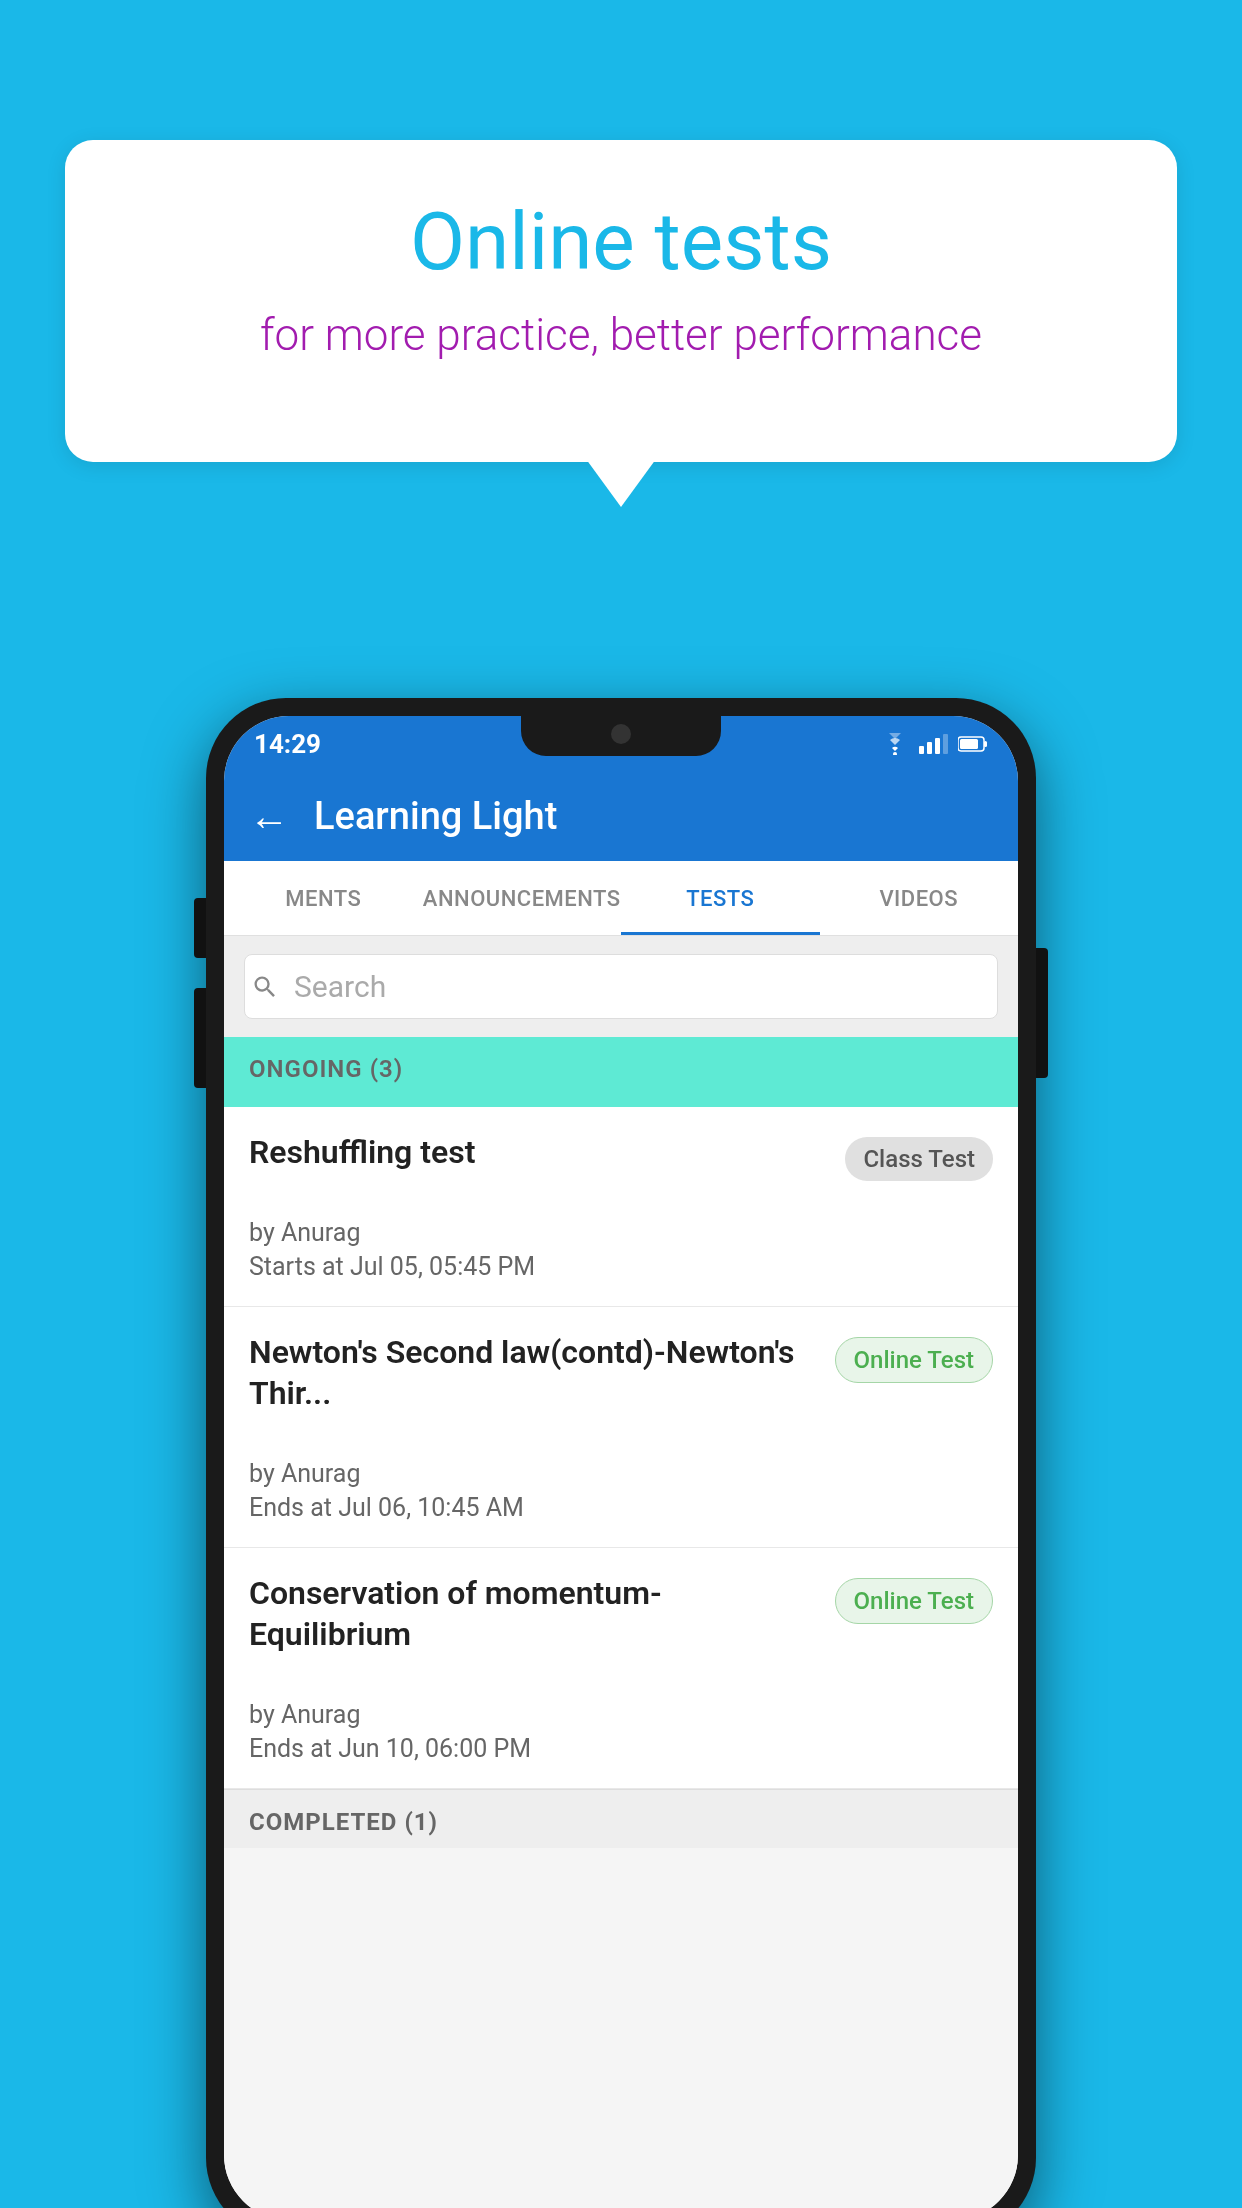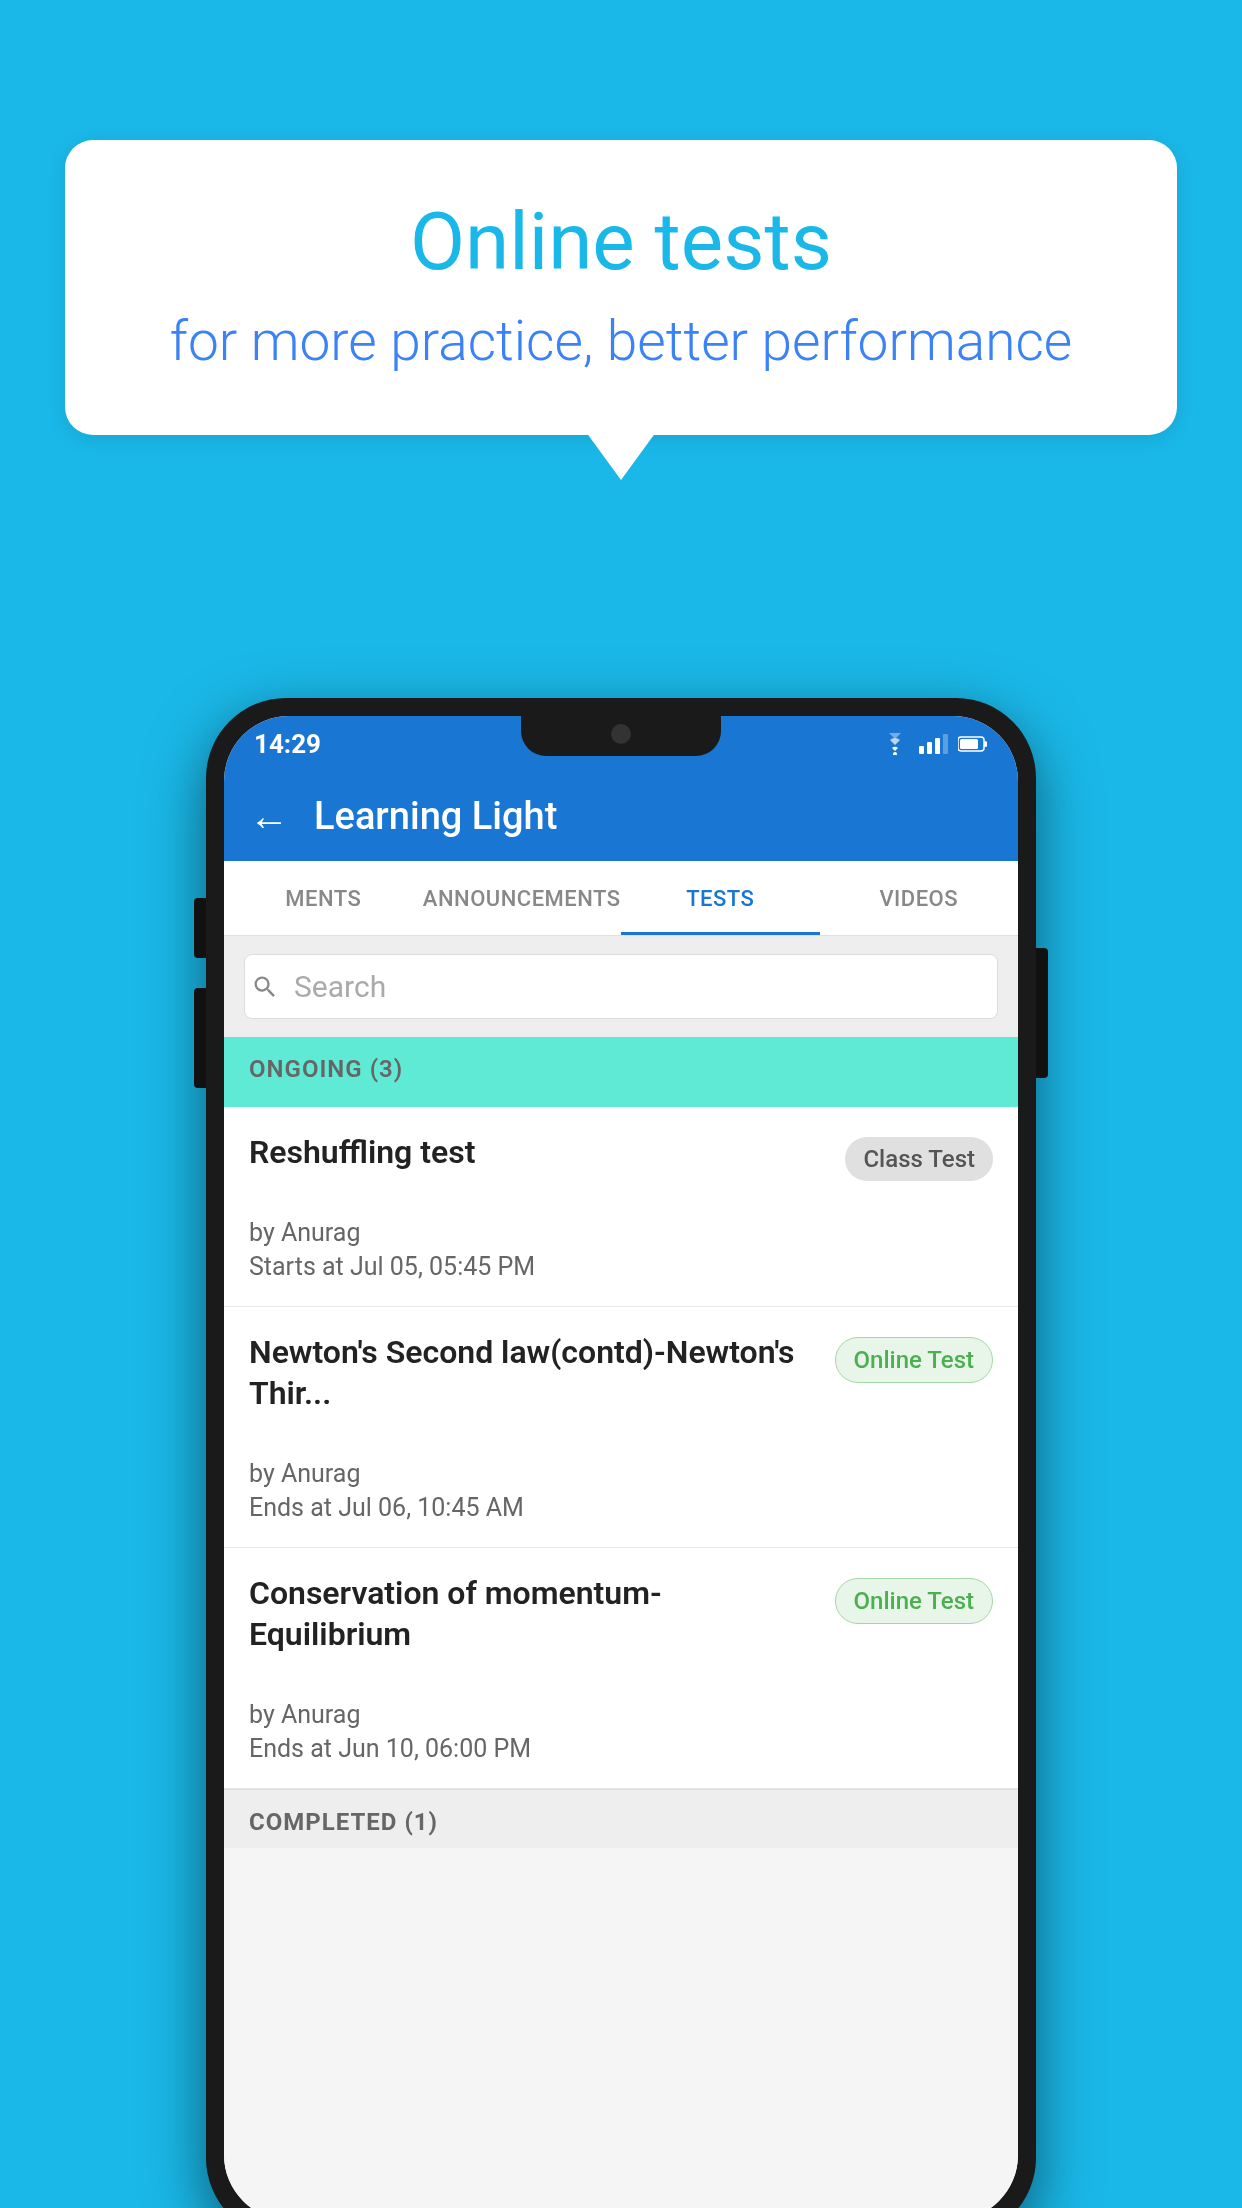--- a/index.html
+++ b/index.html
@@ -14,21 +14,21 @@
     }
 
     
     .speech-bubble {
       position: absolute;
       top: 140px;
       left: 65px;
       right: 65px;
       background: white;
       border-radius: 28px;
-      padding: 55px 70px 62px;
+      padding: 55px 70px 101px;
       box-shadow: 0 4px 20px rgba(0,0,0,0.1);
     }
 
     .speech-bubble::after {
       content: '';
       position: absolute;
       bottom: -45px;
       left: 50%;
       transform: translateX(-50%);
       width: 0;
@@ -40,22 +40,22 @@
 
     .bubble-title {
       color: #1ab8e8;
       font-size: 80px;
       font-weight: 400;
       text-align: center;
       margin-bottom: 20px;
     }
 
     .bubble-subtitle {
-      color: #3b82f6;
-      font-size: 55px;
+      color: #a21caf;
+      font-size: 44px;
       text-align: center;
       font-weight: 300;
     }
 
     
     .phone-frame {
       position: absolute;
       bottom: -30px;
       left: 50%;
       transform: translateX(-50%);

